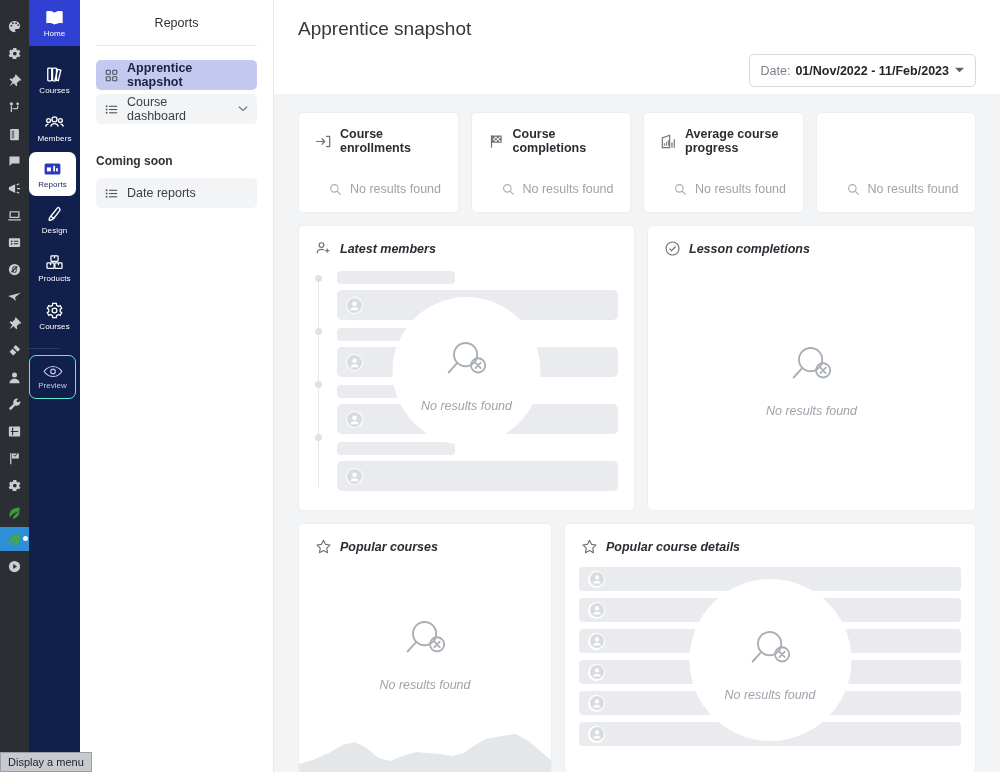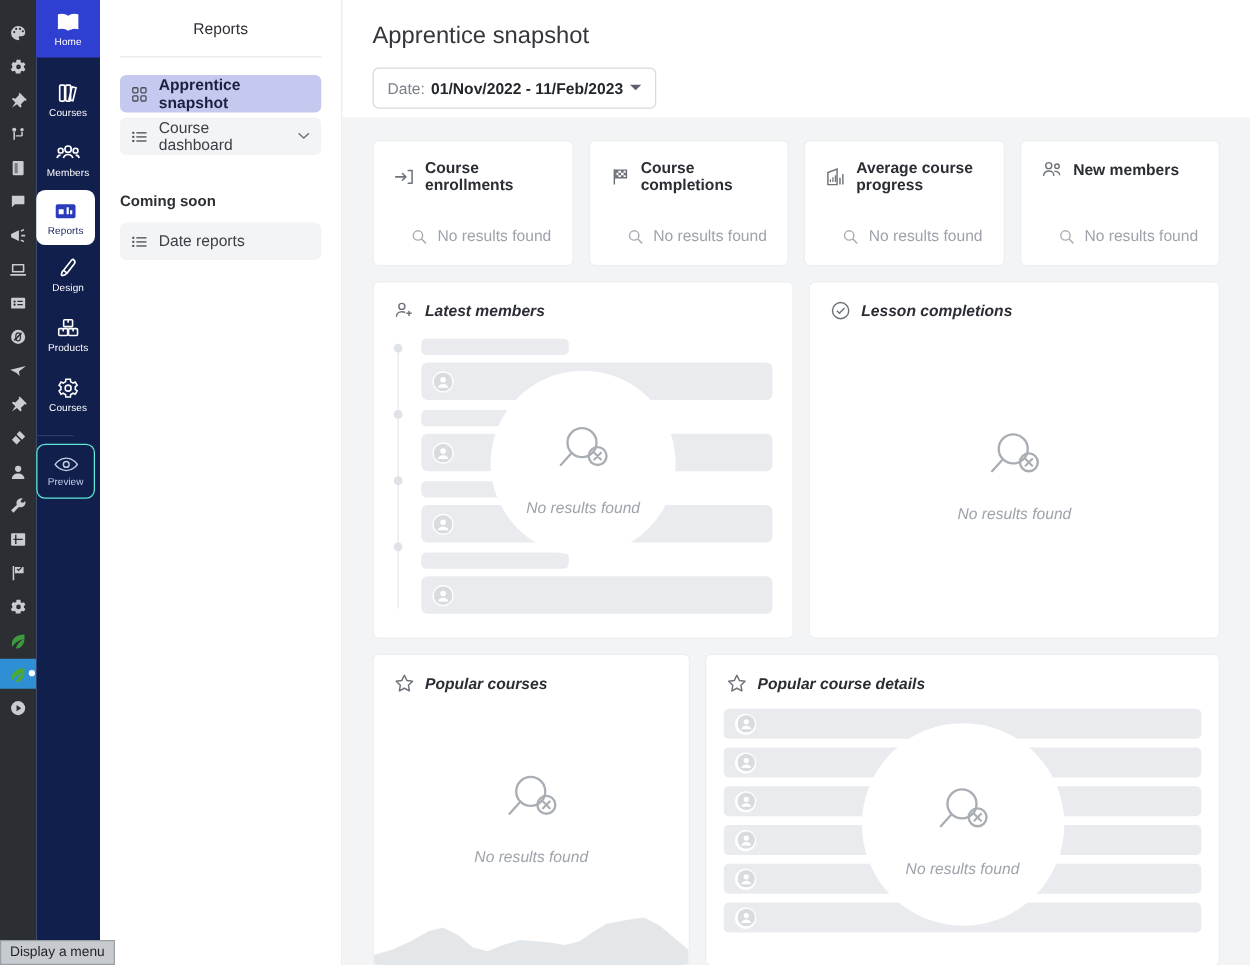--- a/index.html
+++ b/index.html
@@ -86,21 +86,21 @@
   .sub-item .sicn { color: #4a4f57; display: flex; }
   .sub-group {
     font-size: 12px; color: #2d3035; font-weight: 700;
     margin: 30px 0 10px 0;
   }
 
   
   .content { flex: 1 1 auto; height: 772px; background: #ffffff; position: relative; overflow: hidden; }
   .content-head { padding: 18px 24px 0 24px; height: 94px; }
   .page-title { font-size: 19px; color: #33363b; font-weight: 400; }
-  .date-row { display: flex; justify-content: flex-start; margin-top: 14px; }
+  .date-row { display: flex; justify-content: flex-end; margin-top: 14px; }
   .date-btn {
     border: 1px solid #d6d9dd; border-radius: 5px; background: #fff;
     height: 33px; padding: 0 11px;
     display: flex; align-items: center; gap: 5px;
     font-size: 12.5px; cursor: pointer;
   }
   .date-btn .dlabel { color: #7b8089; }
   .date-btn .dval { color: #23262b; font-weight: 700; }
   .date-btn .dcaret { color: #5b6068; font-size: 8px; margin-left: 1px; }
 
@@ -547,31 +547,20 @@
               <svg width="13" height="13" viewBox="0 0 16 16" fill="none" stroke="currentColor" stroke-width="1.4">
                   <circle cx="6.6" cy="6.6" r="4.6"></circle>
                   <path d="M10.2 10.2L14.4 14.4"></path>
                 </svg>
             </span>
             <span>No results found</span>
           </div>
         </div>
 
         <div class="card stat">
-          <div class="card-head">
-            <span class="chicn">
-              <svg width="18" height="17" viewBox="0 0 24 22" fill="none" stroke="currentColor" stroke-width="1.5">
-                  <circle cx="8" cy="7" r="3.2"></circle>
-                  <path d="M2.5 18c0-3.2 2.4-5.2 5.5-5.2s5.5 2 5.5 5.2"></path>
-                  <circle cx="16.8" cy="7.6" r="2.4"></circle>
-                  <path d="M14 13.2c2.8-.5 5.5.9 5.7 4"></path>
-                </svg>
-            </span>
-            <span class="chtitle">New members</span>
-          </div>
           <div class="empty-inline">
             <span class="mini-search">
               <svg width="13" height="13" viewBox="0 0 16 16" fill="none" stroke="currentColor" stroke-width="1.4">
                   <circle cx="6.6" cy="6.6" r="4.6"></circle>
                   <path d="M10.2 10.2L14.4 14.4"></path>
                 </svg>
             </span>
             <span>No results found</span>
           </div>
         </div>

